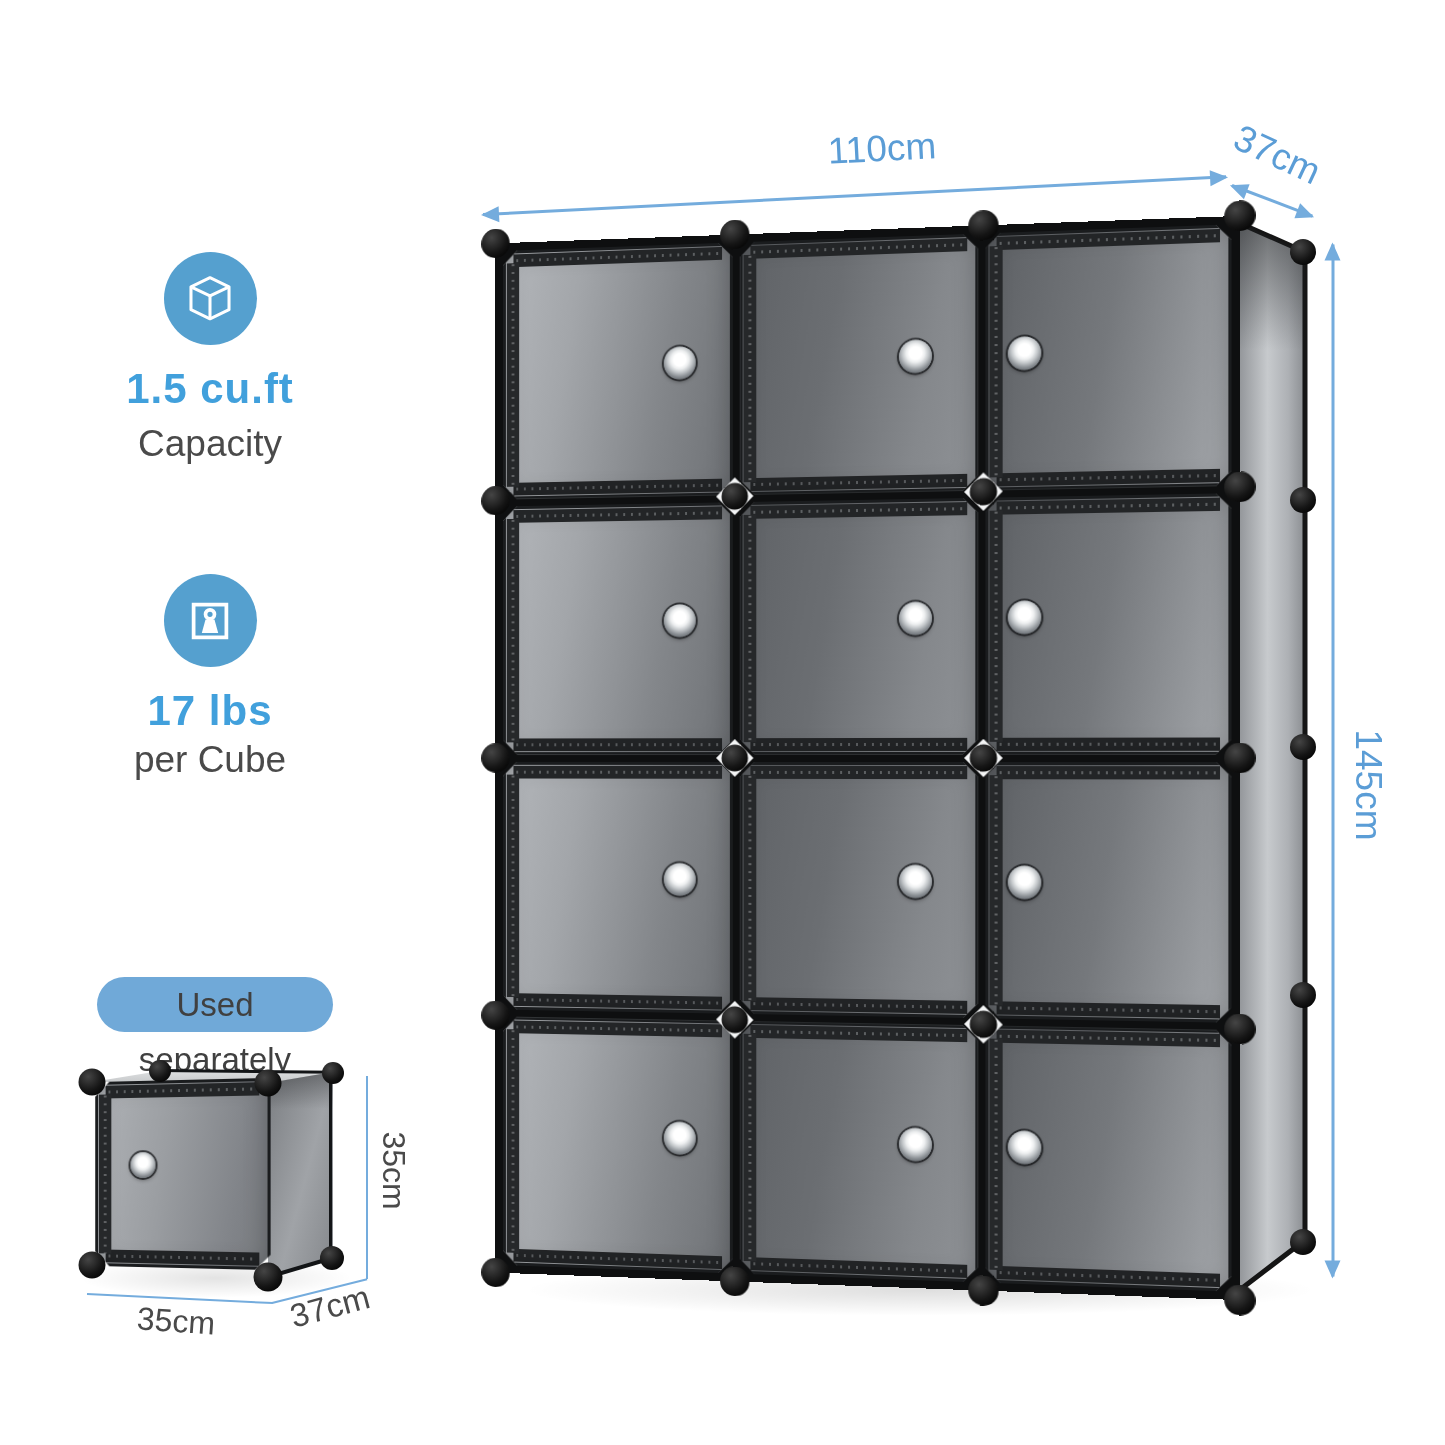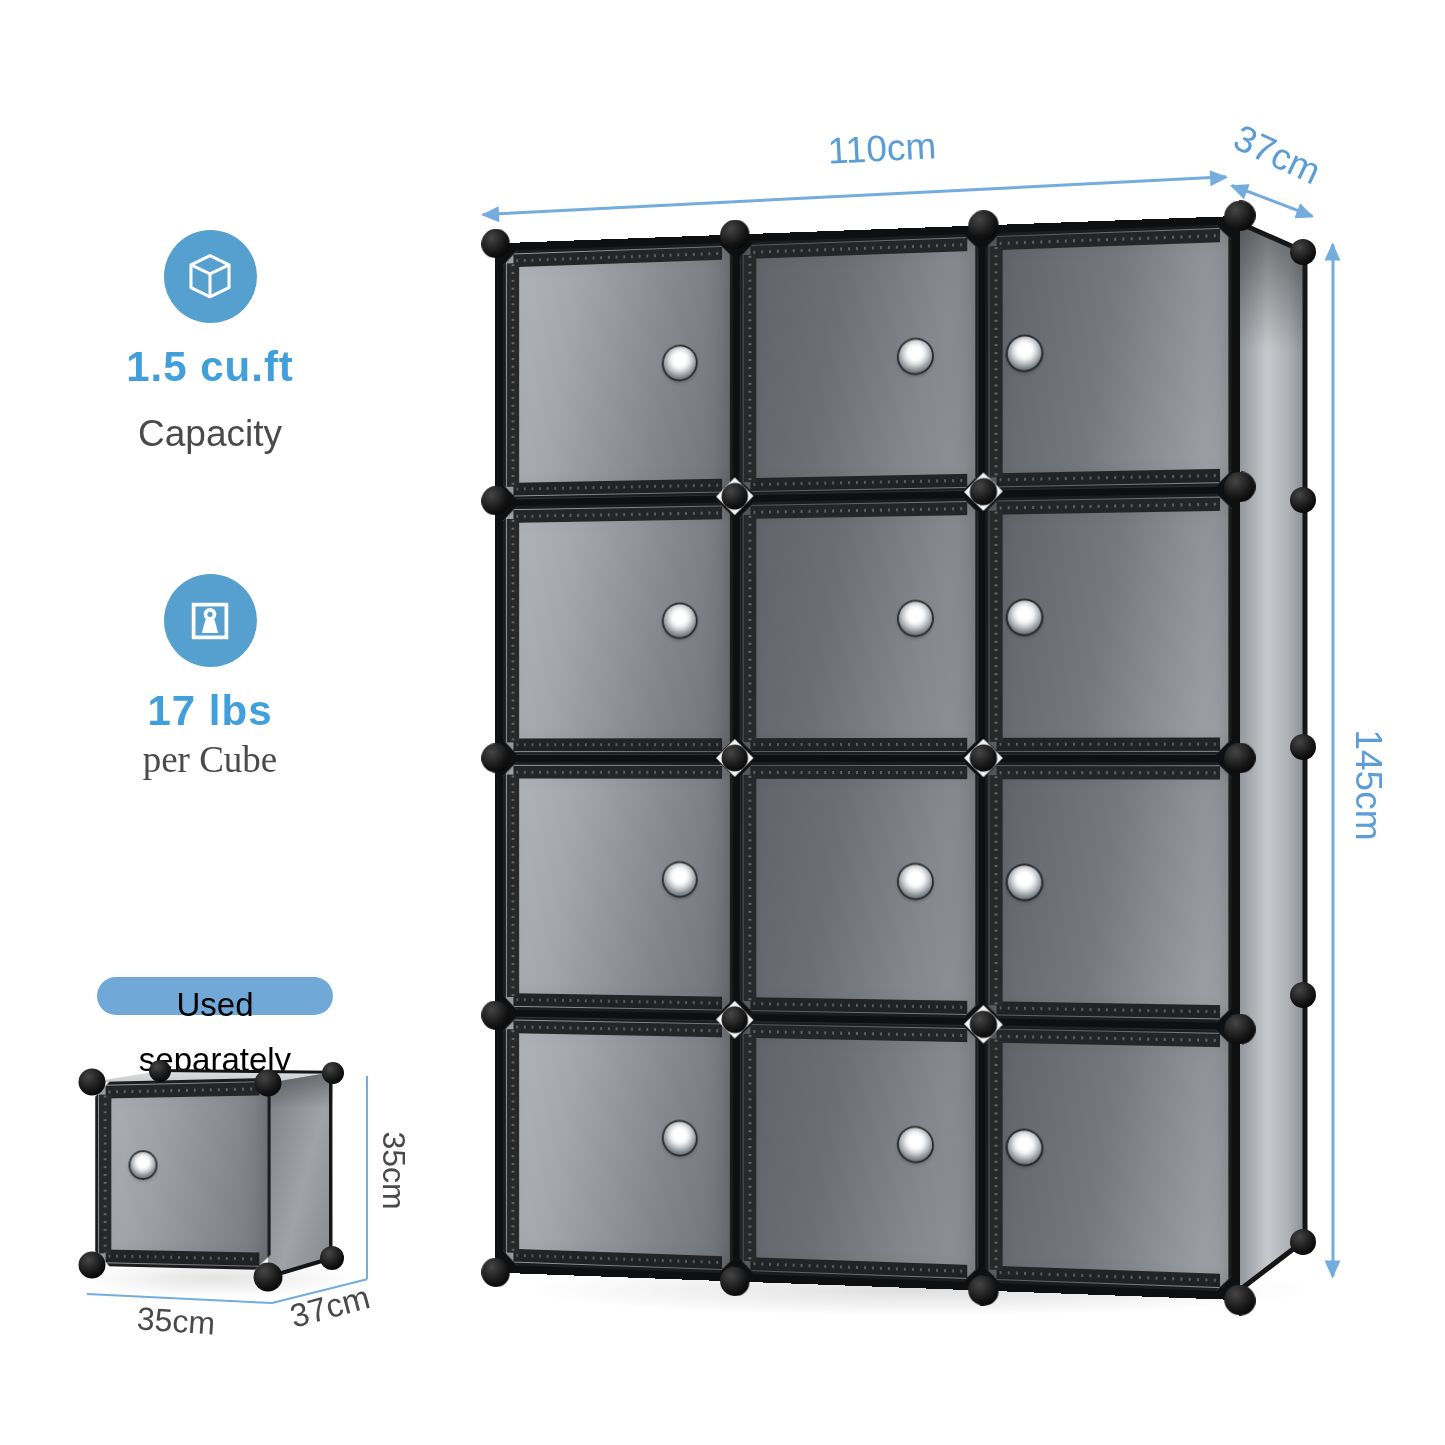--- a/index.html
+++ b/index.html
@@ -5,25 +5,25 @@
   html,body{margin:0;padding:0;background:#ffffff;}
   #scene{position:relative;width:1445px;height:1445px;background:#ffffff;overflow:hidden;
          font-family:"Liberation Sans", sans-serif;}
 
   
   .feature{position:absolute;left:30px;width:360px;text-align:center;}
   .fi-circle{width:93px;height:93px;border-radius:50%;background:var(--icon-blue);margin:0 auto;
              display:flex;align-items:center;justify-content:center;}
   .fi-circle svg{width:70px;height:70px;}
   .fi-value{margin-top:20px;font-size:42px;font-weight:bold;color:var(--value-blue);letter-spacing:1px;}
-  .fi-label{margin-top:18px;font-size:37px;color:var(--text-gray);line-height:50px;}
-
-  
-  .pill{position:absolute;left:97px;top:977px;width:236px;height:38px;border-radius:28px;
-        background:var(--pill-blue);color:#000000;font-size:33px;line-height:55px;text-align:center;}
+  .fi-label{margin-top:6px;font-size:37px;color:var(--text-gray);line-height:50px;}
+
+  
+  .pill{position:absolute;left:97px;top:977px;width:236px;height:55px;border-radius:28px;
+        background:var(--pill-blue);color:#404040;font-size:33px;line-height:55px;text-align:center;}
 
   
   .dim{position:absolute;height:3px;background:var(--accent);transform-origin:0 50%;}
   .dim::before,.dim::after{content:"";position:absolute;top:50%;transform:translateY(-50%);
         width:0;height:0;border-top:8px solid transparent;border-bottom:8px solid transparent;}
   .dim::before{left:-2px;border-right:18px solid var(--accent);}
   .dim::after{right:-2px;border-left:18px solid var(--accent);}
   .dimline{position:absolute;background:var(--accent);transform-origin:0 50%;}
   .dimlabel{position:absolute;font-size:37px;color:var(--label-blue);text-align:center;}
   .dimlabel.gray{color:var(--text-gray);font-size:32px;}
@@ -85,21 +85,21 @@
       background:linear-gradient(rgba(25,26,28,.38),transparent 18%),
                  linear-gradient(105deg,#7b7e82,#a0a3a7 55%,#84878b);}
 
   .shadow{position:absolute;border-radius:50%;}
 </style>
 </head>
 <body>
 
 <div id="scene">
 
-  <div class="feature" style="top:230px;">
+  <div class="feature" style="top:252px;">
     <div class="fi-circle">
       <svg viewBox="0 0 92 92">
           <g fill="none" stroke="#ffffff" stroke-width="4" stroke-linejoin="round">
         <polygon points="46,18 71,30 71,60 46,72 21,60 21,30"></polygon>
         <polyline points="21,30 46,42 71,30"></polyline>
         <line x1="46" y1="42" x2="46" y2="72"></line>
       </g>
         </svg>
     </div>
     <div class="fi-value">1.5 cu.ft</div>
@@ -108,21 +108,21 @@
 
   <div class="feature" style="top:574px;">
     <div class="fi-circle">
       <svg viewBox="0 0 94 94">
         <rect x="25" y="25" width="44" height="44" fill="none" stroke="#ffffff" stroke-width="5"></rect>
         <circle cx="47" cy="38" r="6" fill="none" stroke="#ffffff" stroke-width="5"></circle>
         <path d="M36,63 L58,63 L53,45 L41,45 Z" fill="#ffffff"></path>
       </svg>
     </div>
     <div class="fi-value">17 lbs</div>
-    <div class="fi-label" style="margin-top:0;font-family:Liberation Serif, serif;">per Cube</div>
+    <div class="fi-label" style="margin-top:0;">per Cube</div>
   </div>
 
   <div class="pill">Used separately</div>
 
   <div class="shadow" style="left:520px;top:1264px;width:800px;height:52px;
        background:radial-gradient(ellipse at center, rgba(0,0,0,.13), rgba(0,0,0,0) 70%);"></div>
   <div class="shadow" style="left:78px;top:1258px;width:275px;height:40px;
        background:radial-gradient(ellipse at center, rgba(0,0,0,.11), rgba(0,0,0,0) 70%);"></div>
 
   <svg id="cabinet-side" style="position:absolute;left:1230px;top:215px;z-index:2;" width="85" height="1090" viewBox="0 0 85 1090">

